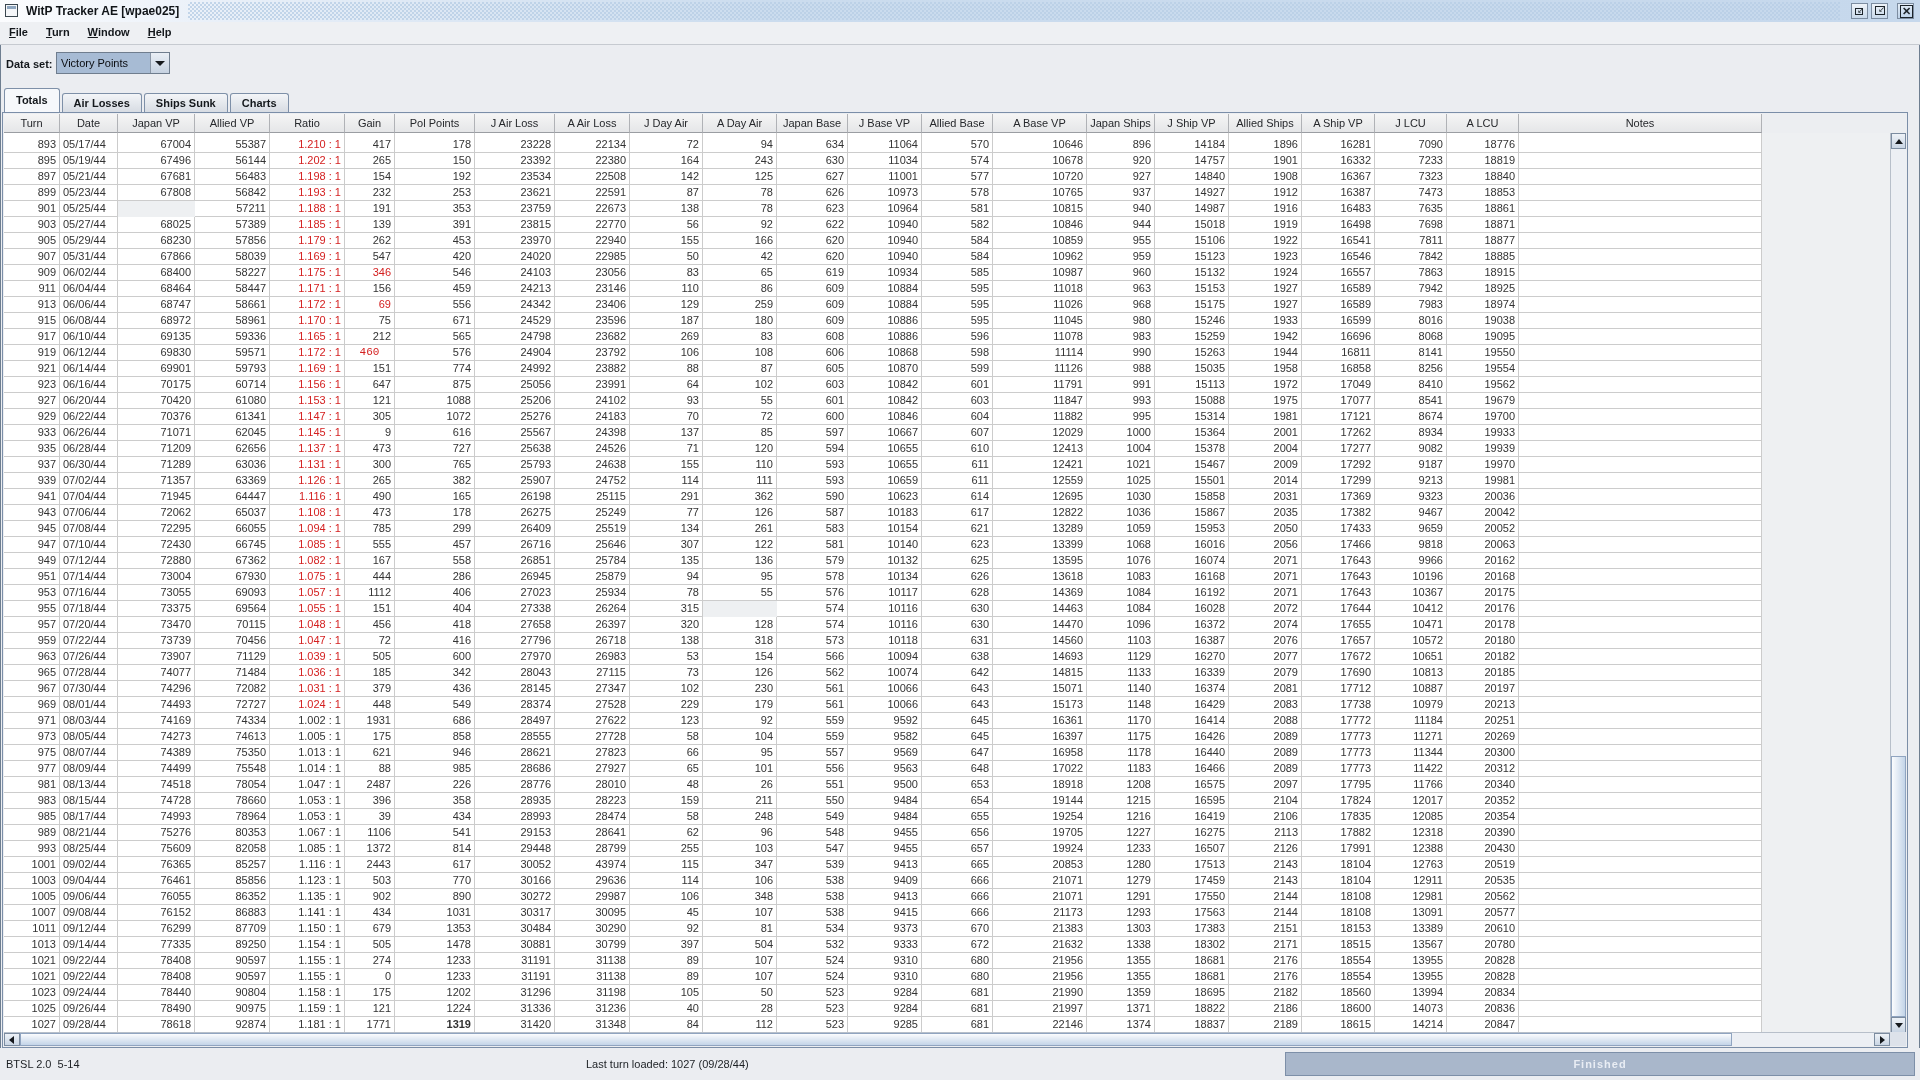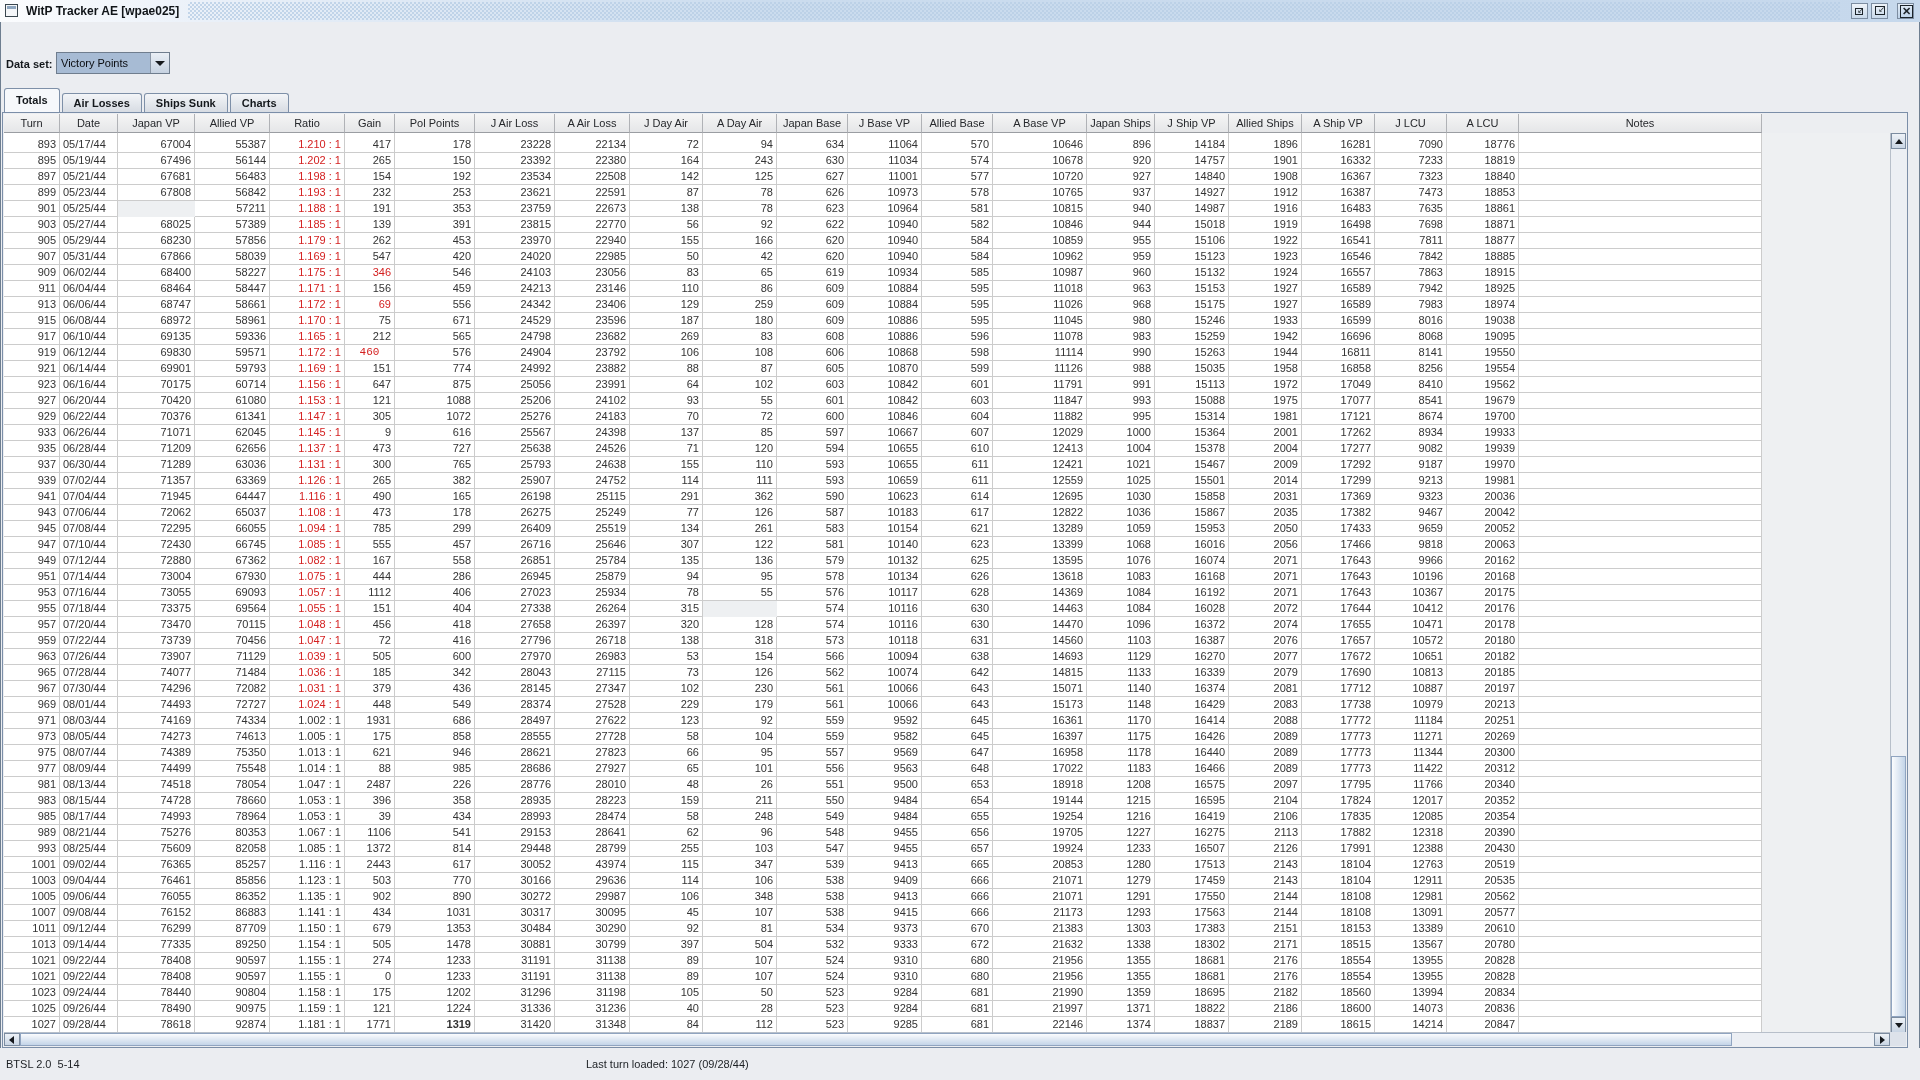--- a/index.html
+++ b/index.html
@@ -106,20 +106,21 @@
       </span>
     <span class="win-btn wb-max">
         <i></i>
         <b>↙</b>
       </span>
     <span class="win-btn wb-close">
         <i>✕</i>
       </span>
   </div>
 
+  <div class="menubar"><span class="menu-item"><u>F</u>ile</span><span class="menu-item"><u>T</u>urn</span><span class="menu-item"><u>W</u>indow</span><span class="menu-item"><u>H</u>elp</span></div>
 
   <span class="ds-label">Data set:</span>
   <div class="combo">
     <span class="combo-value">Victory Points</span>
     <span class="combo-btn"></span>
   </div>
 
   <div class="tabs-row">
       <span class="tab selected">Totals</span>
       <span class="tab">Air Losses</span>
@@ -1531,15 +1532,18 @@
       <span class="hsb-btn hsb-left"></span>
       <span class="hsb-thumb"></span>
       <span class="hsb-btn hsb-right"></span>
     </div>
     <div class="sb-corner"></div>
   </div>
 
   <div class="statusbar">
     <span class="status-left">BTSL 2.0  5-14</span>
     <span class="status-center">Last turn loaded: 1027 (09/28/44)</span>
+    <div class="progressbar">
+      <span class="progress-label">Finished</span>
+    </div>
   </div>
 
 </div>
 
 </body></html>

